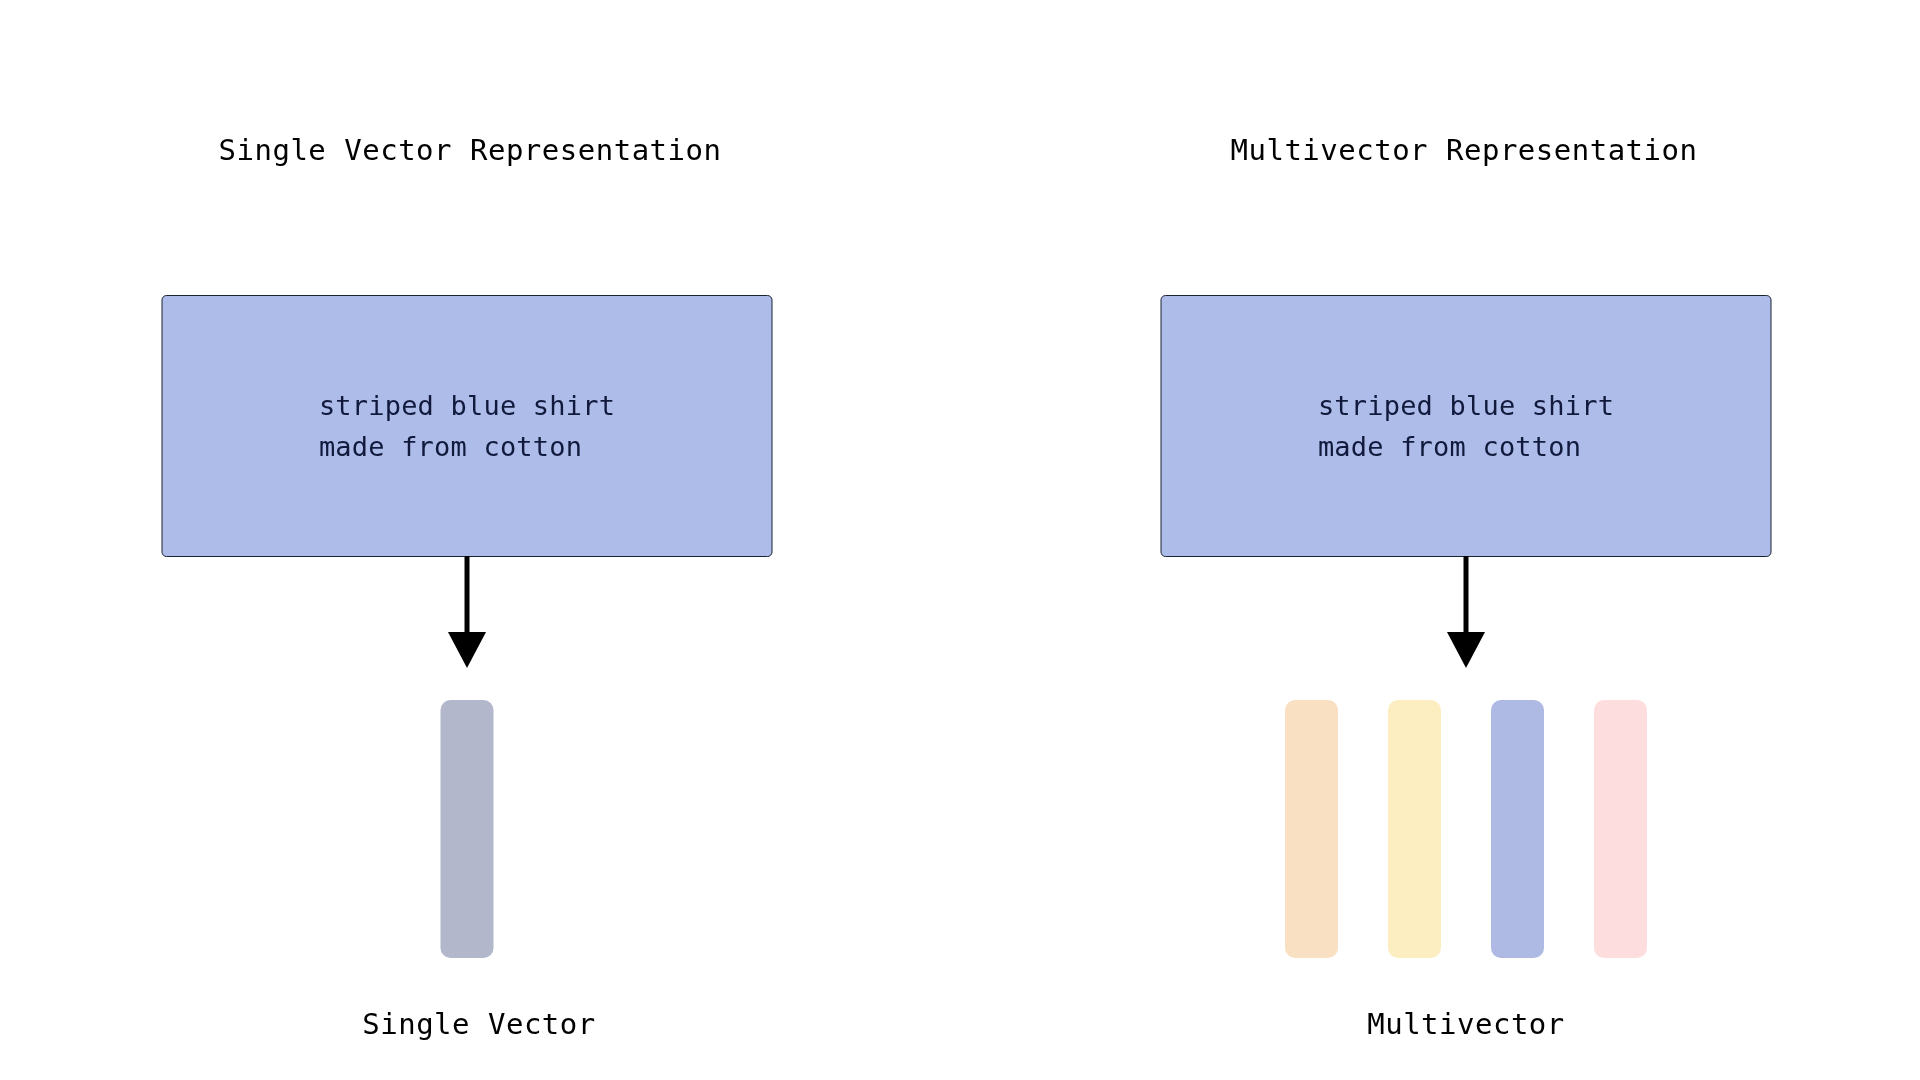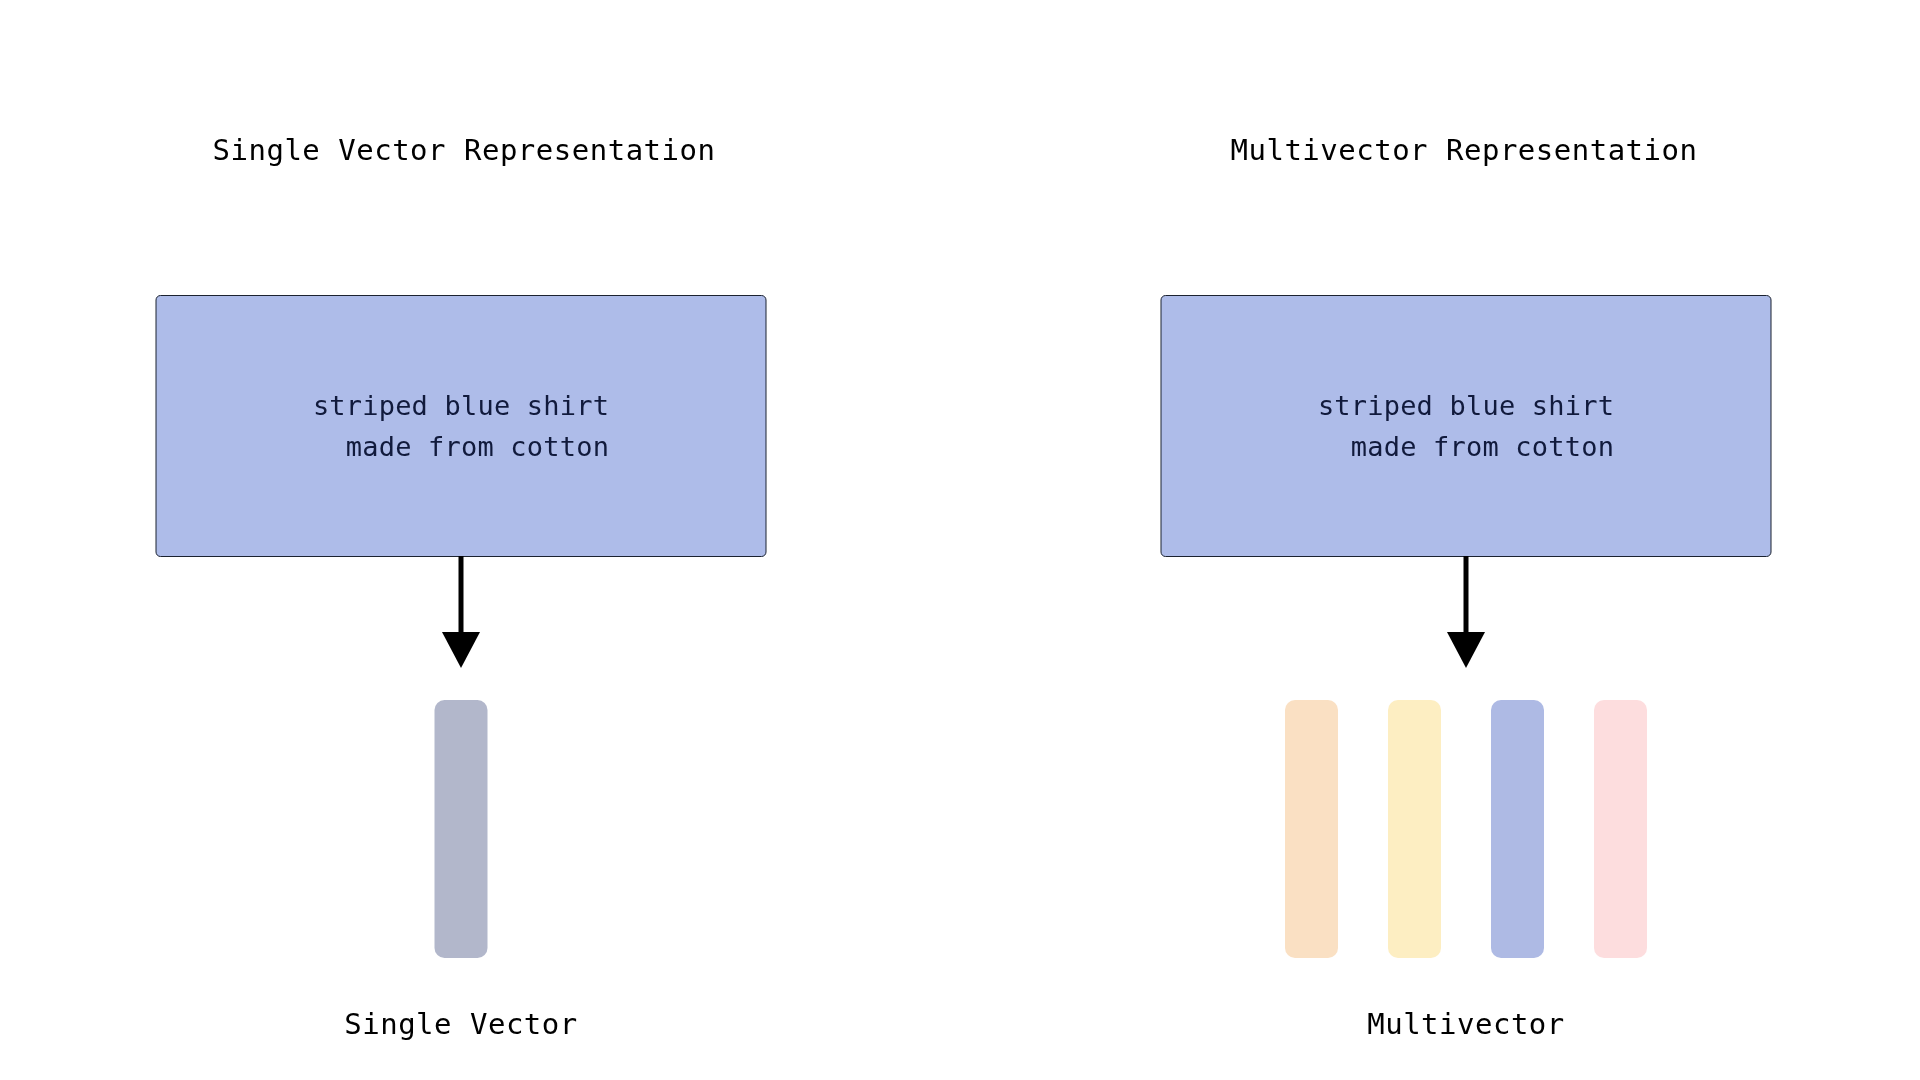--- a/index.html
+++ b/index.html
@@ -22,21 +22,21 @@
     background: #ffffff;
   }
 
   
   .panel {
     position: absolute;
     top: 0;
     width: 960px;
     height: 1080px;
   }
-  .panel-left  { left: 0; }
+  .panel-left  { left: 0; padding-left: 12px; }
   .panel-right { left: 928px; }
 
   
   .panel-title {
     position: absolute;
     top: 133px;
     width: 100%;
     text-align: center;
     font-size: 29px;
     letter-spacing: 0.5px;
@@ -64,21 +64,21 @@
     justify-content: center;
   }
   .panel-left  .text-box { margin-left: -19px; }
   .panel-right .panel-title { }
   .panel-right .text-box { margin-left: 58px; }
 
   .text-box-label {
     font-size: 27px;
     line-height: 41px;
     color: #111a3c;
-    text-align: right;
+    text-align: left;
     white-space: pre-line;
     letter-spacing: 0.2px;
   }
 
   
   .arrow {
     position: absolute;
     top: 556px;
     left: 50%;
     transform: translateX(-50%);

